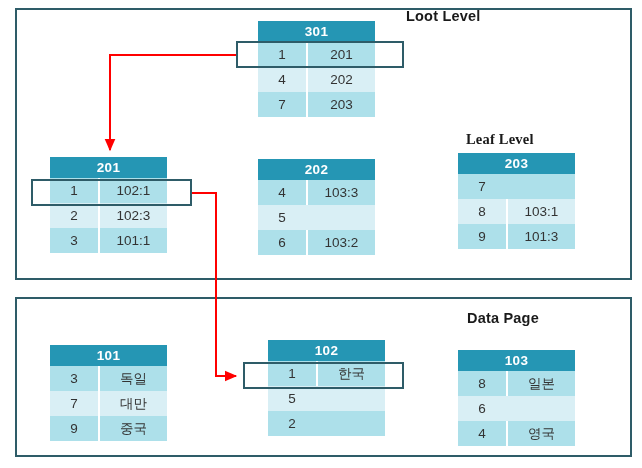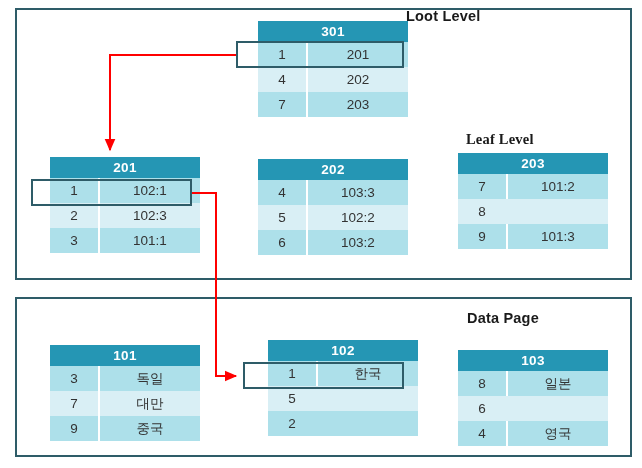--- a/index.html
+++ b/index.html
@@ -41,21 +41,21 @@
     white-space: nowrap;
     letter-spacing: 0.2px;
   }
   #label-root  { left: 406px; top: 8px; }
   #label-leaf  { left: 466px; top: 131px; font-family: Liberation Serif, serif; }
   #label-data  { left: 467px; top: 310px; text-align: right; }
 
   
   .node {
     position: absolute;
-    width: 150px;
+    width: 117px;
   }
   .node-header {
     height: 21px;
     line-height: 21px;
     background: #2596b4;
     color: #ffffff;
     font-size: 13.5px;
     font-weight: bold;
     text-align: center;
     letter-spacing: 0.3px;
@@ -157,36 +157,35 @@
   </div>
 
   <div class="node" id="node-202">
     <div class="node-header">202</div>
     <div class="node-row odd">
       <div class="cell-key">4</div>
       <div class="cell-val">103:3</div>
     </div>
     <div class="node-row even">
       <div class="cell-key">5</div>
-      <div class="cell-val">102:2</div>
     </div>
     <div class="node-row odd">
       <div class="cell-key">6</div>
       <div class="cell-val">103:2</div>
     </div>
   </div>
 
   <div class="node" id="node-203">
     <div class="node-header">203</div>
     <div class="node-row odd">
       <div class="cell-key">7</div>
-      <div class="cell-val">101:2</div>
     </div>
     <div class="node-row even">
       <div class="cell-key">8</div>
+      <div class="cell-val">103:1</div>
     </div>
     <div class="node-row odd">
       <div class="cell-key">9</div>
       <div class="cell-val">101:3</div>
     </div>
   </div>
 
   <div class="node" id="node-101">
     <div class="node-header">101</div>
     <div class="node-row odd">

